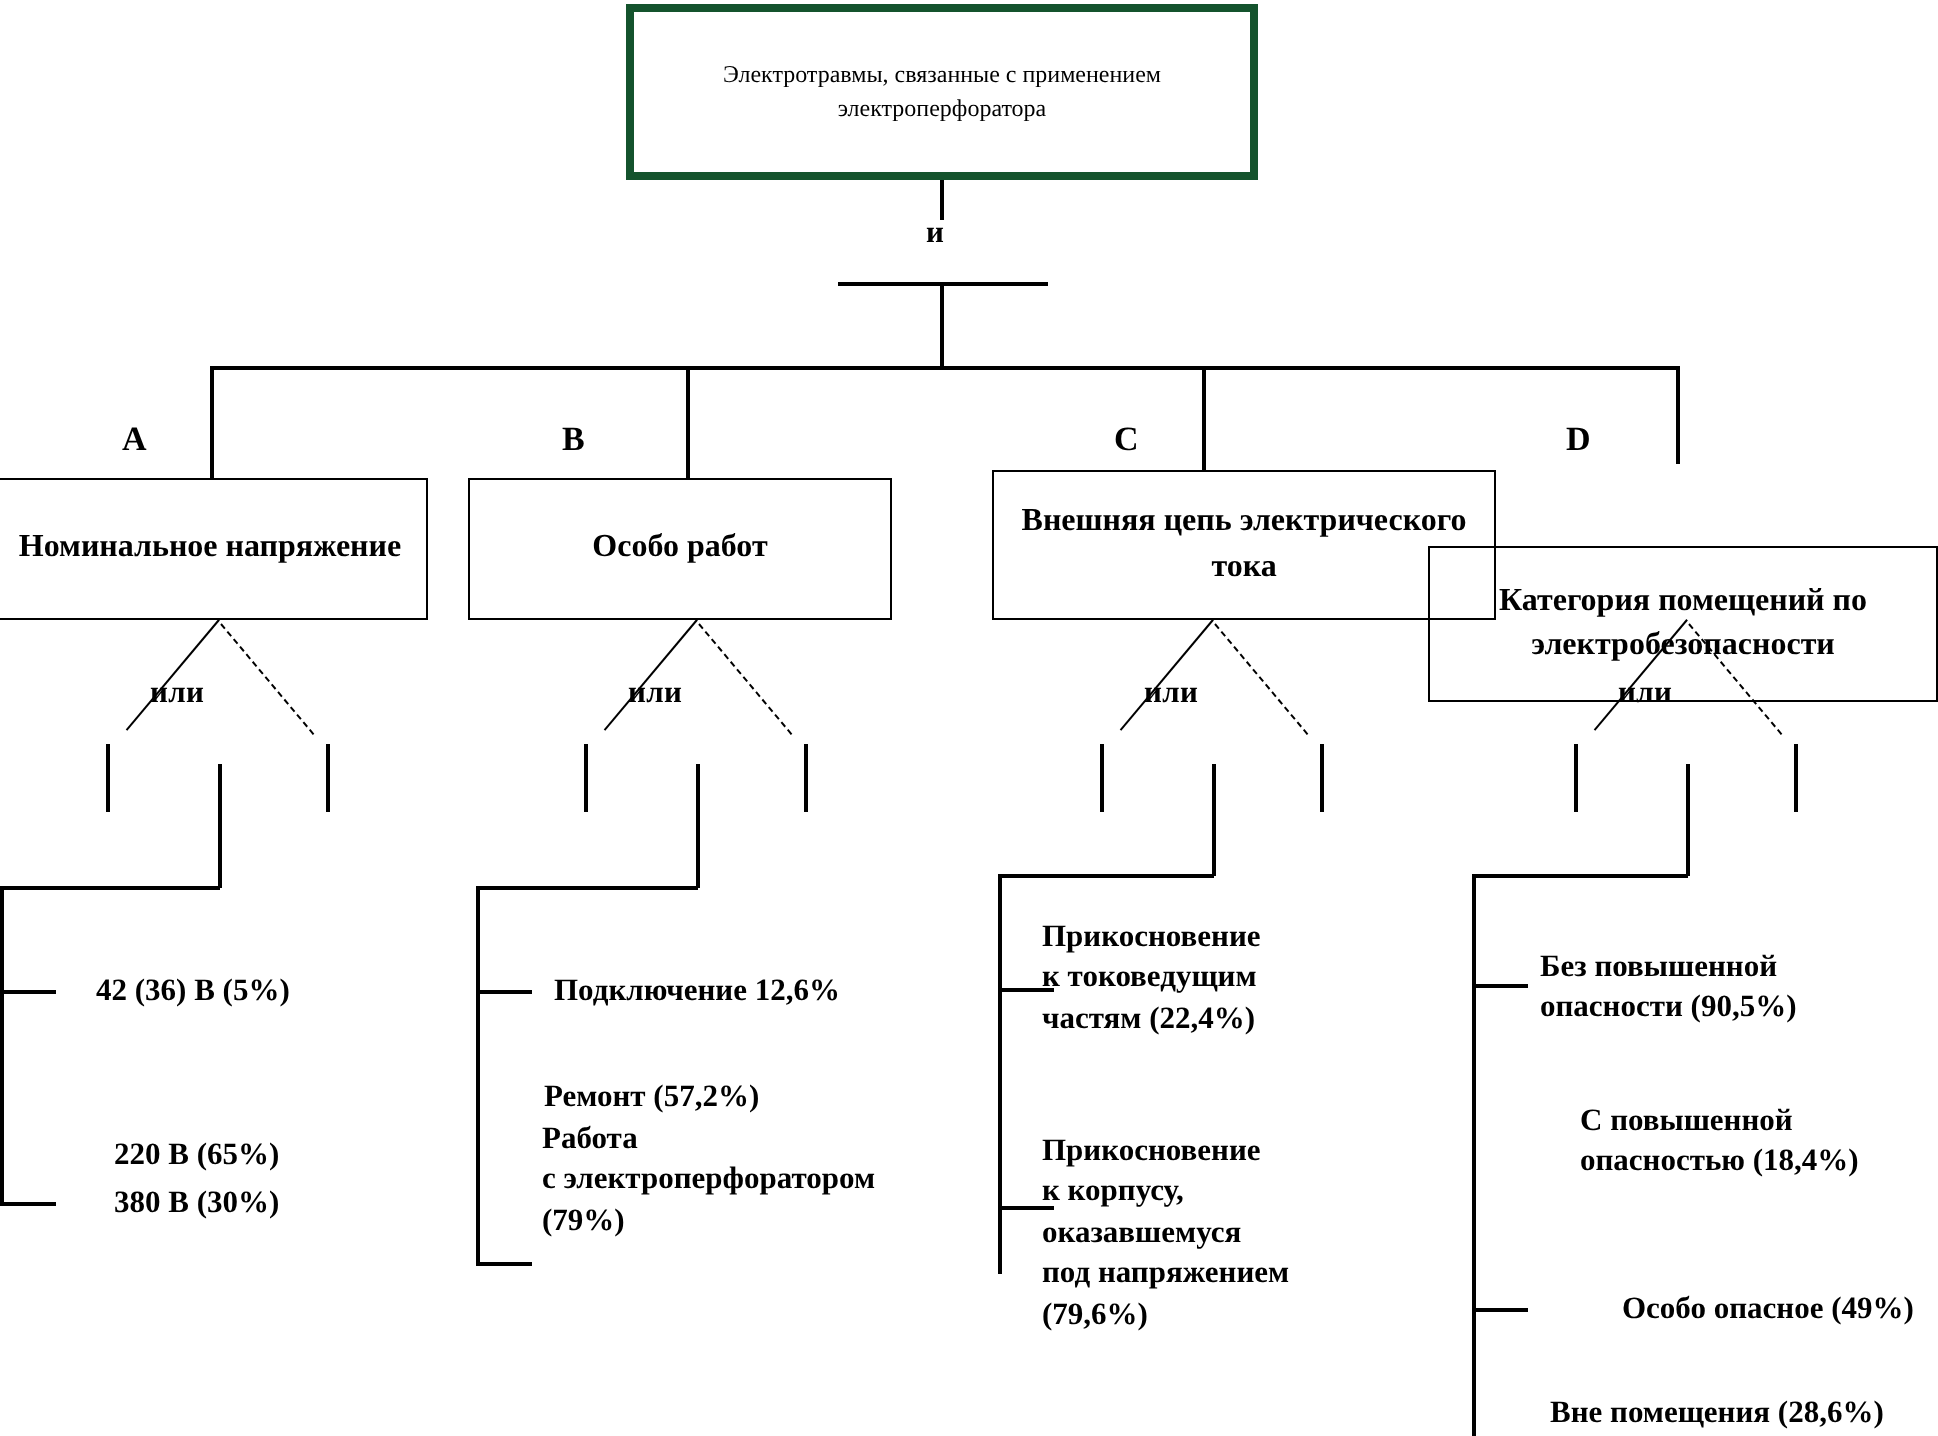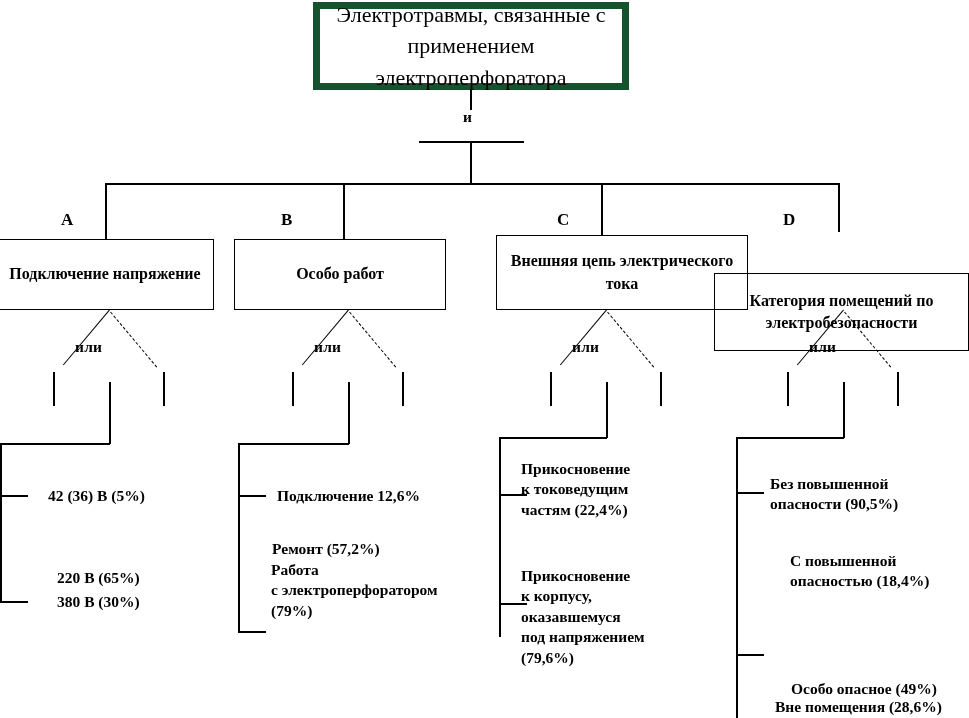--- a/index.html
+++ b/index.html
@@ -17,29 +17,29 @@
     overflow: hidden;
   }
 
   
   .top-box {
     position: absolute;
     left: 313px;
     top: 2px;
     width: 316px;
     height: 88px;
-    border: 7px solid #14532d;
+    border: 4px solid #14532d;
     box-sizing: border-box;
     display: flex;
     flex-direction: column;
     align-items: center;
     justify-content: center;
     text-align: center;
     line-height: 1.42;
-    font-size: 22px;
+    font-size: 12px;
   }
 
   
   .factor-box {
     position: absolute;
     box-sizing: border-box;
     border: 1.6px solid #000;
     display: flex;
     align-items: center;
     justify-content: center;
@@ -123,21 +123,21 @@
   <div class="ln vline" style="left:343px;  top:183px; height:56px;"></div>
   <div class="ln vline" style="left:601px;  top:183px; height:52px;"></div>
   <div class="ln vline" style="left:838px;  top:183px; height:49px;"></div>
 
   <div class="branch-letter" style="left:61px;  top:210px;">A</div>
   <div class="branch-letter" style="left:281px; top:210px;">B</div>
   <div class="branch-letter" style="left:557px; top:210px;">C</div>
   <div class="branch-letter" style="left:783px; top:210px;">D</div>
 
   <div class="factor-box" style="left:-4px; top:239px; width:218px; height:71px;">
-    <span>Подключение
+    <span>Номинальное
 напряжение</span>
   </div>
 
   <div class="factor-box" style="left:234px; top:239px; width:212px; height:71px;">
     <span>Особо работ</span>
   </div>
 
   <div class="factor-box" style="left:496px; top:235px; width:252px; height:75px;">
     <span>Внешняя цепь
 электрического тока</span>
@@ -214,16 +214,16 @@
   <div class="ln hline" style="left:736px; top:437px; width:108px;"></div>
 
   <div class="ln vline" style="left:736px; top:437px; height:281px;"></div>
   <div class="ln hline" style="left:736px; top:492px; width:28px;"></div>
   <div class="ln hline" style="left:736px; top:654px; width:28px;"></div>
 
   <div class="leaf c-center" style="left:770px; top:474px; width:185px;">Без повышенной
 опасности (90,5%)</div>
   <div class="leaf c-center" style="left:790px; top:551px; width:195px;">С повышенной
 опасностью (18,4%)</div>
-  <div class="leaf c-left" style="left:791px; top:645px;margin-top:34px;">Особо опасное (49%)</div>
+  <div class="leaf c-left" style="left:811px; top:645px;">Особо опасное (49%)</div>
   <div class="leaf c-left" style="left:775px; top:697px;">Вне помещения (28,6%)</div>
 
 </div>
 
 </body></html>

